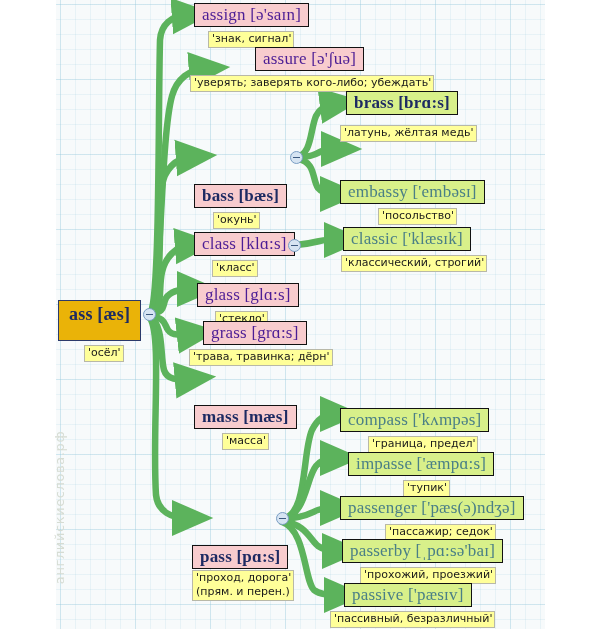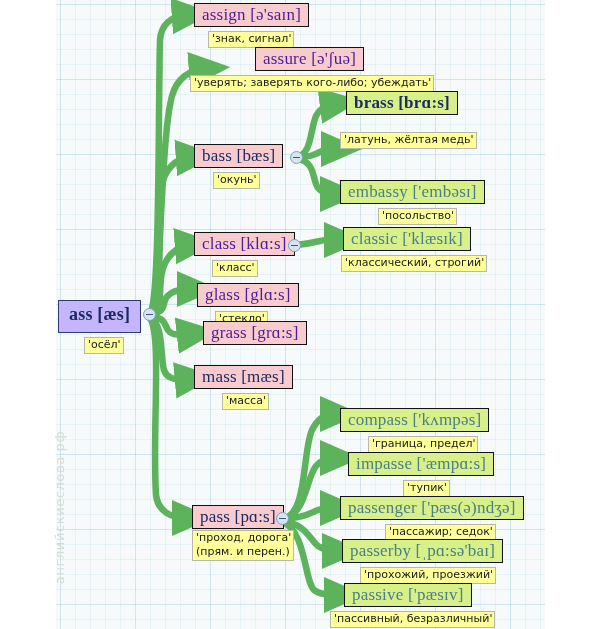--- a/index.html
+++ b/index.html
@@ -53,34 +53,35 @@
   .word {
     display: inline-block;
     box-sizing: border-box;
     border: 1px solid #111111;
     padding: 1px 7px 2px 7px;
     line-height: 1.12;
     font-size: 17px;
     letter-spacing: 0.2px;
   }
   .word.root {
-    background: #c4b5fd;
+    background: #eab308;
     border-color: #2b3a6b;
     color: #1d2a62;
     font-weight: bold;
     font-size: 18px;
-    padding: 3px 10px 8px 10px;
+    padding: 3px 10px 16px 10px;
   }
   .word.pink {
     background: #f8ccce;
     color: #4c1d95;
   }
   .word.pink.strong {
     color: #1d2a62;
-    font-weight: normal;
+    font-weight: bold;
+    margin-top: 40px;
   }
   .word.green {
     background: #d8f08a;
     color: #4a7f86;
   }
   .word.green.strong {
     color: #1d2a62;
     font-weight: bold;
   }
 
@@ -214,41 +215,44 @@
 
   <div class="node" style="left:197px; top:276px;margin-top:7px;">
     <div class="word pink">glass [glɑ:s]</div>
     <div style="margin-left:18px; margin-top:1px;">
       <span class="note">'стекло'</span>
     </div>
   </div>
 
   <div class="node" style="left:203px; top:321px;">
     <div class="word pink">grass [grɑ:s]</div>
+    <div style="margin-left:-14px; margin-top:1px;">
+      <span class="note">'трава, травинка; дёрн'</span>
+    </div>
   </div>
 
   <div class="node" style="left:194px; top:365px;">
     <div class="word pink strong">mass [mæs]</div>
     <div style="margin-left:28px; margin-top:1px;">
       <span class="note">'масса'</span>
     </div>
   </div>
 
   <div class="node" style="left:192px; top:505px;">
     <div class="word pink strong">pass [pɑ:s]</div>
     <div style="margin-left:0px; margin-top:1px;">
       <span class="note two">'проход, дорога'
 (прям. и перен.)</span>
     </div>
   </div>
   <div class="bubble" style="left:276px; top:512px;"></div>
 
   <div class="node" style="left:346px; top:91px;">
     <div class="word green strong">brass [brɑ:s]</div>
-    <div style="margin-left:-6px; margin-top:14px;">
+    <div style="margin-left:-6px; margin-top:7px;">
       <span class="note">'латунь, жёлтая медь'</span>
     </div>
   </div>
 
 
   <div class="node" style="left:340px; top:180px;">
     <div class="word green">embassy ['embəsɪ]</div>
     <div style="margin-left:38px; margin-top:1px;">
       <span class="note">'посольство'</span>
     </div>

